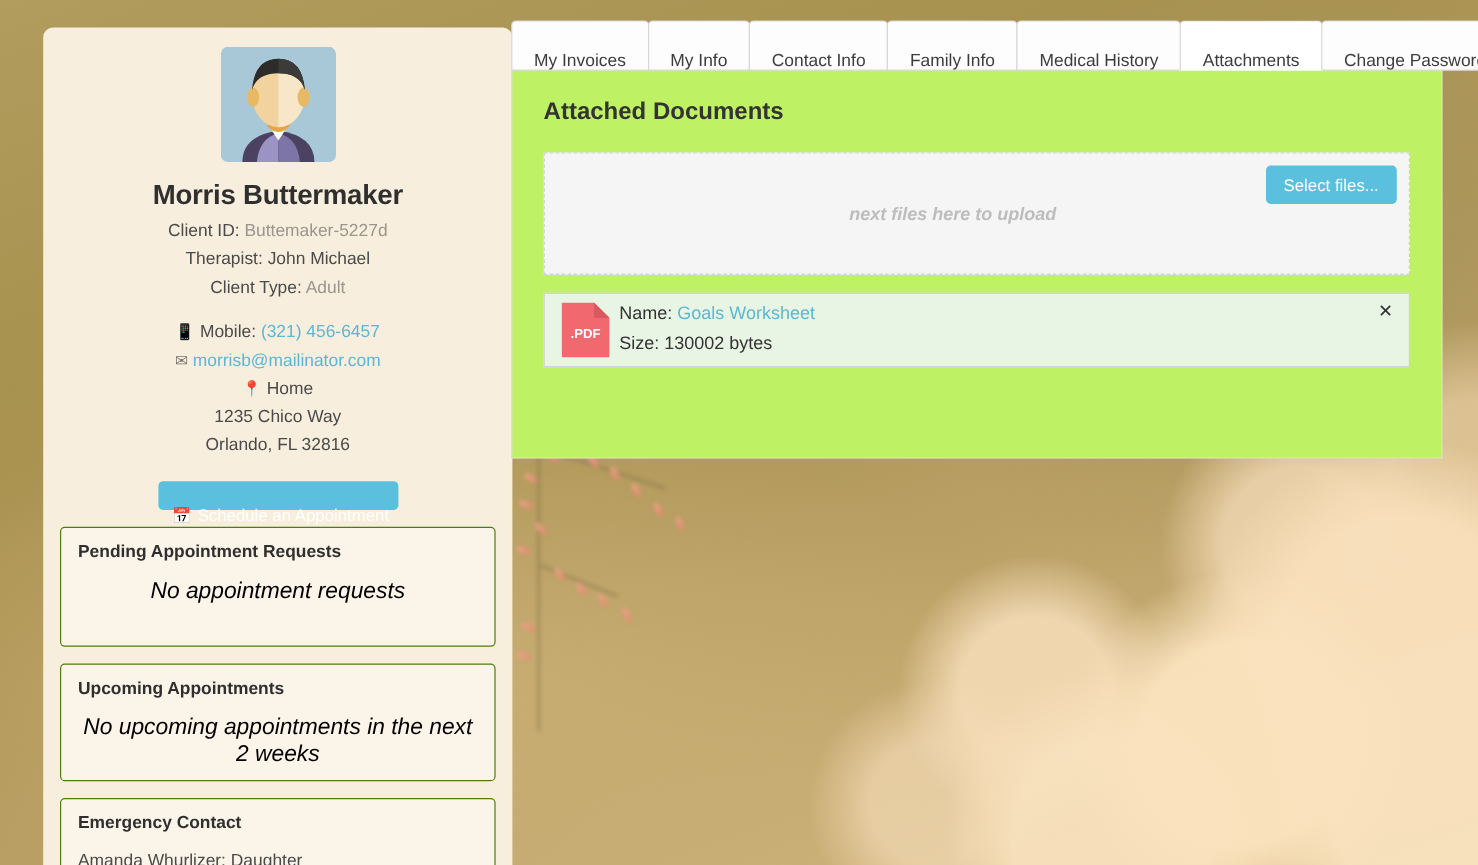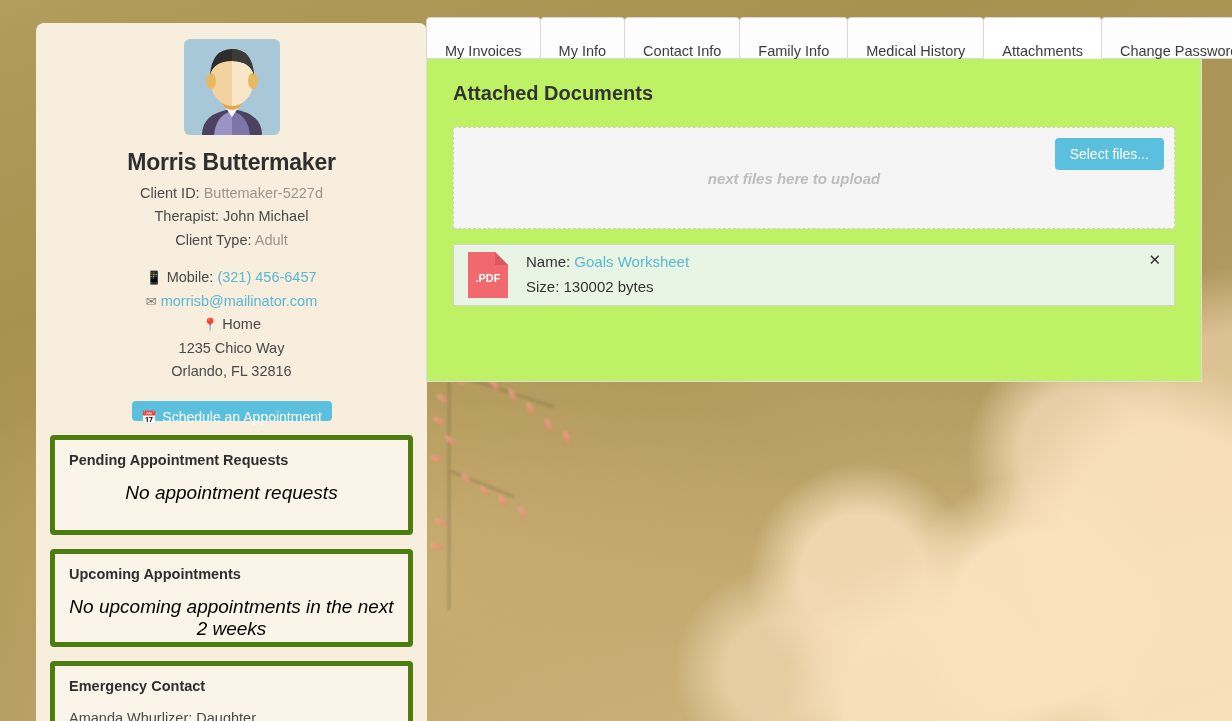--- a/index.html
+++ b/index.html
@@ -104,30 +104,30 @@
     margin: 17px auto 0;
     width: 200px; height: 20px;
     background: #5bc0de;
     color: #ffffff;
     border: none;
     border-radius: 4px;
     font-size: 14px;
     font-family: "Liberation Sans", sans-serif;
     cursor: pointer;
     line-height: 32px;
-    padding: 0;
+    padding: 12px;
     text-align: center;
     white-space: nowrap;
   }
   #schedule-btn .cal { margin-right: 5px; font-size: 13px; }
 
   .panel {
     margin-top: 14px;
     background: #fbf4e9;
-    border: 5px solid #4d7c0f;
+    border: 1px solid #4d7c0f;
     border-radius: 4px;
     padding: 12px 14px 14px;
   }
   .panel-title {
     font-size: 14.5px;
     font-weight: bold;
     color: #2f2f2f;
     margin: 0 0 14px;
   }
   .panel-empty {
@@ -230,21 +230,21 @@
     background: #e9f5e4;
     border: 1px solid #d3d3d3;
     display: flex;
     align-items: center;
     padding: 0 14px;
   }
   #pdf-icon {
     position: relative;
     width: 40px; height: 46px;
     flex: 0 0 40px;
-    margin-right: 18px;
+    margin-right: 8px;
     text-decoration: underline;
   }
   .file-meta { font-size: 15px; color: #333; line-height: 1.65; }
   #remove-file-btn {
     position: absolute;
     right: 9px; top: 5px;
     background: none; border: none;
     font-size: 15px; color: #333;
     cursor: pointer;
     font-family: "Liberation Sans", sans-serif;

